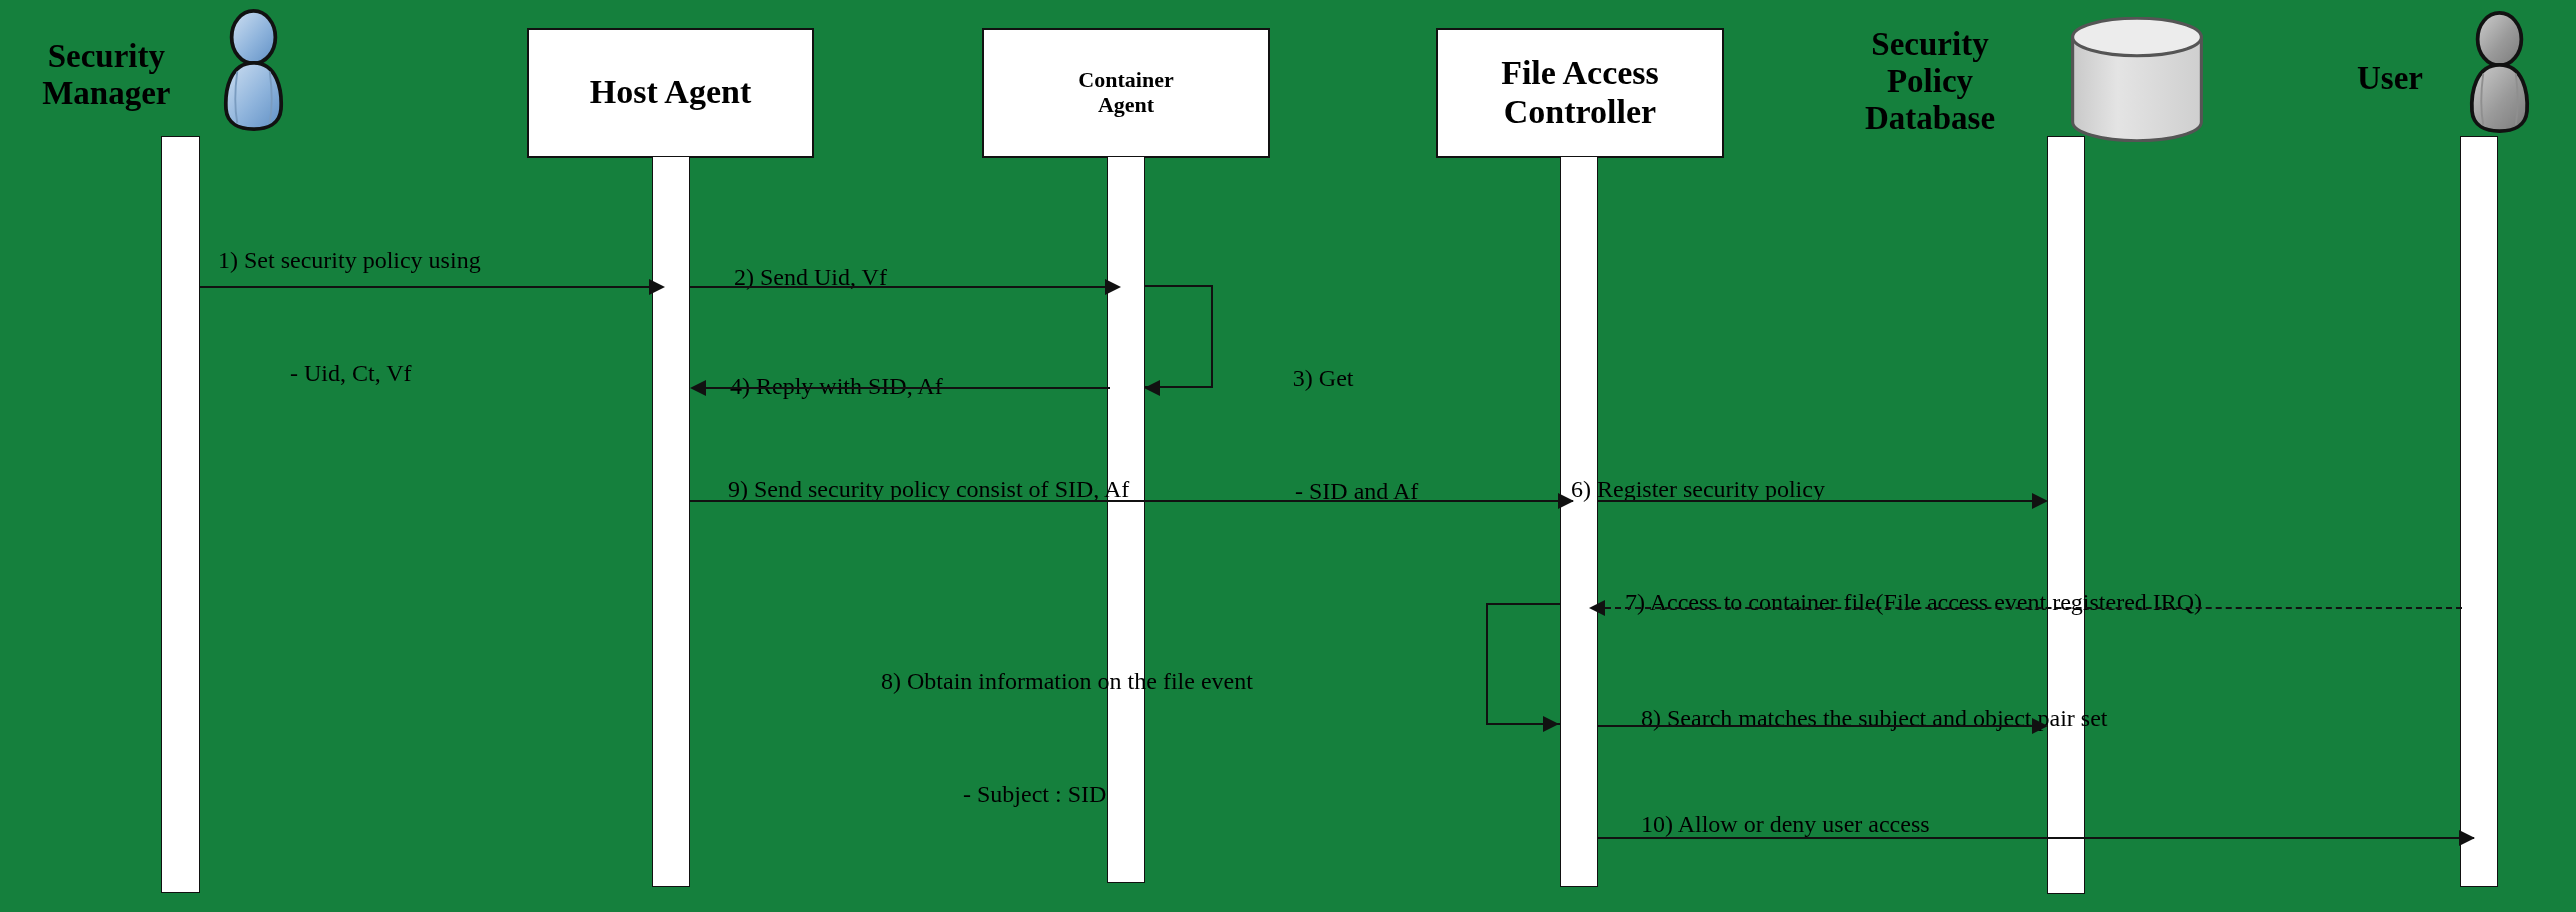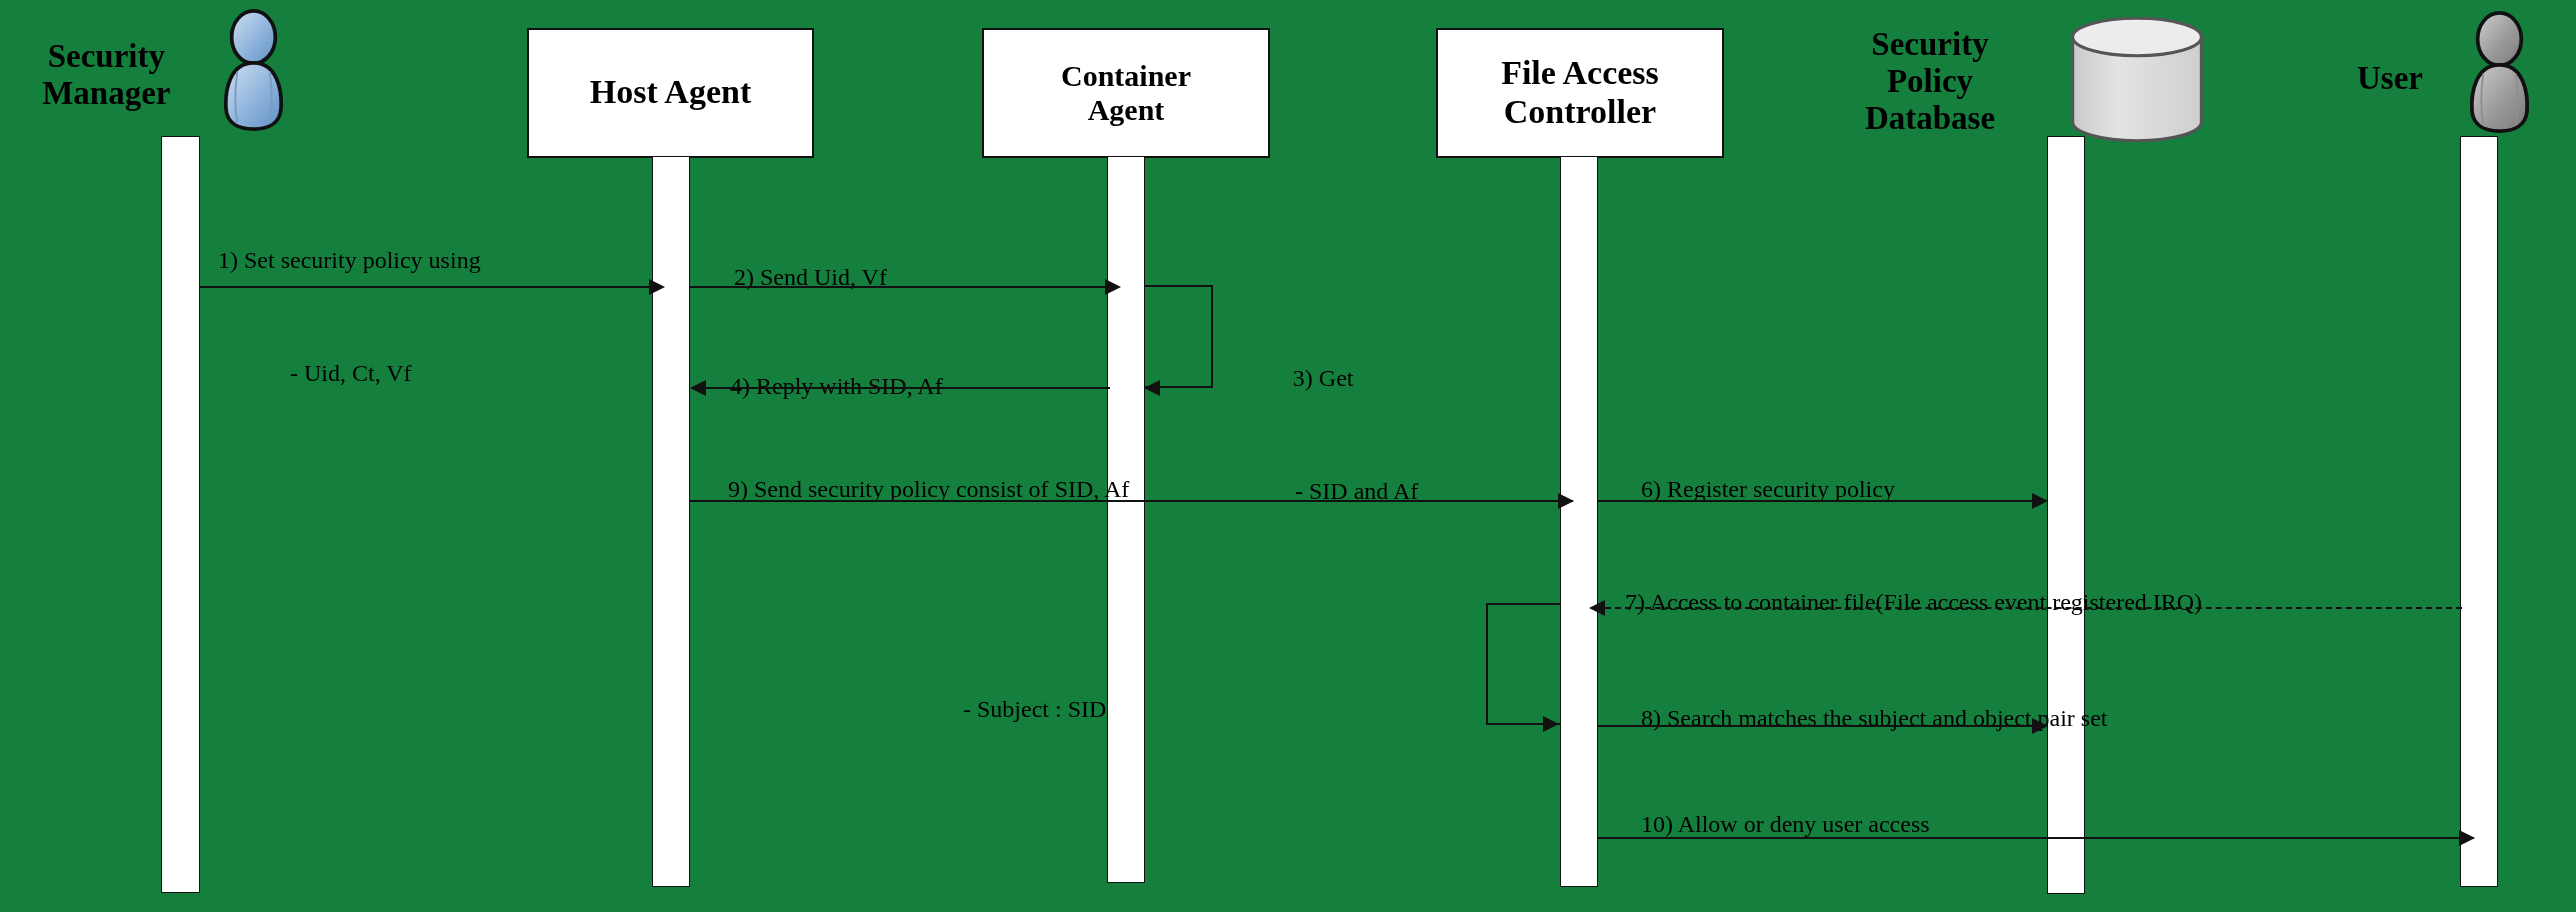--- a/index.html
+++ b/index.html
@@ -59,21 +59,21 @@
     <ellipse cx="60" cy="45" rx="35" ry="42" fill="url(#gb)" stroke="#111" stroke-width="6"></ellipse>
     <path d="M60 86 C 22 86 14 130 16 160 C 18 184 38 192 60 192 C 82 192 102 184 104 160 C 106 130 98 86 60 86 Z" fill="url(#gb)" stroke="#111" stroke-width="6"></path>
     <path d="M34 100 C 30 130 30 160 34 182" fill="none" stroke="#7a9cc0" stroke-width="3"></path>
     <path d="M86 100 C 90 130 90 160 86 182" fill="none" stroke="#7a9cc0" stroke-width="3"></path>
   </svg>
 
   <div class="pbox" style="left:527px;top:27.5px;width:287px;height:130px;font-size:34px;">
     <span style="white-space:pre-line;">Host Agent</span>
   </div>
 
-  <div class="pbox" style="left:982px;top:27.5px;width:288px;height:130px;font-size:30px;">
+  <div class="pbox" style="left:982px;top:27.5px;width:288px;height:130px;font-size:22px;">
     <span style="white-space:pre-line;">Container
 Agent</span>
   </div>
 
   <div class="pbox" style="left:1436px;top:27.5px;width:288px;height:130px;font-size:34px;">
     <span style="white-space:pre-line;">File Access
 Controller</span>
   </div>
 
   <div class="plabel" style="left:1827px;top:12.5px;width:206px;height:138px;font-size:33px;">
@@ -146,35 +146,36 @@
   </div>
   <div class="msgline" style="left:706px;top:387px;width:404px;"></div>
   <div class="arrowL" style="left:690px;top:380px;"></div>
 
   <div class="msgtext" style="left:704px;top:447px;">
     <span>9) Send security policy consist of </span><span class="it">SID, Af</span>
   </div>
   <div class="msgline" style="left:690px;top:500px;width:883px;"></div>
   <div class="arrowR" style="left:1558px;top:493px;"></div>
 
-  <div class="msgtext" style="left:1617px;top:447px;">
+  <div class="msgtext" style="left:1547px;top:447px;">
     <span>6) Register security policy</span>
   </div>
   <div class="msgline" style="left:1597px;top:500px;width:448px;"></div>
   <div class="arrowR" style="left:2032px;top:493px;"></div>
 
   <div class="msgtext" style="left:1601px;top:560px;">
     <span>7) Access to container file(File access event registered IRQ)</span>
   </div>
   <div class="msgline dashed" style="left:1605px;top:607px;width:857px;"></div>
   <div class="arrowL" style="left:1589px;top:600px;"></div>
 
   <div class="selfloop left" style="left:1486px;top:603px;width:75px;height:122px;"></div>
   <div class="arrowR" style="left:1543px;top:716px;"></div>
   <div class="msgtext" style="left:881px;top:610px;">
+    <div>8) Obtain information on the file event</div>
     <div style="padding-left:46px;">
       <span>- Subject : </span><span class="it">SID</span>
     </div>
     <div style="padding-left:46px;">
       
     </div>
   </div>
 
   <div class="msgtext" style="left:1617px;top:676px;">
     <span>8) Search matches the subject and object pair set</span>

